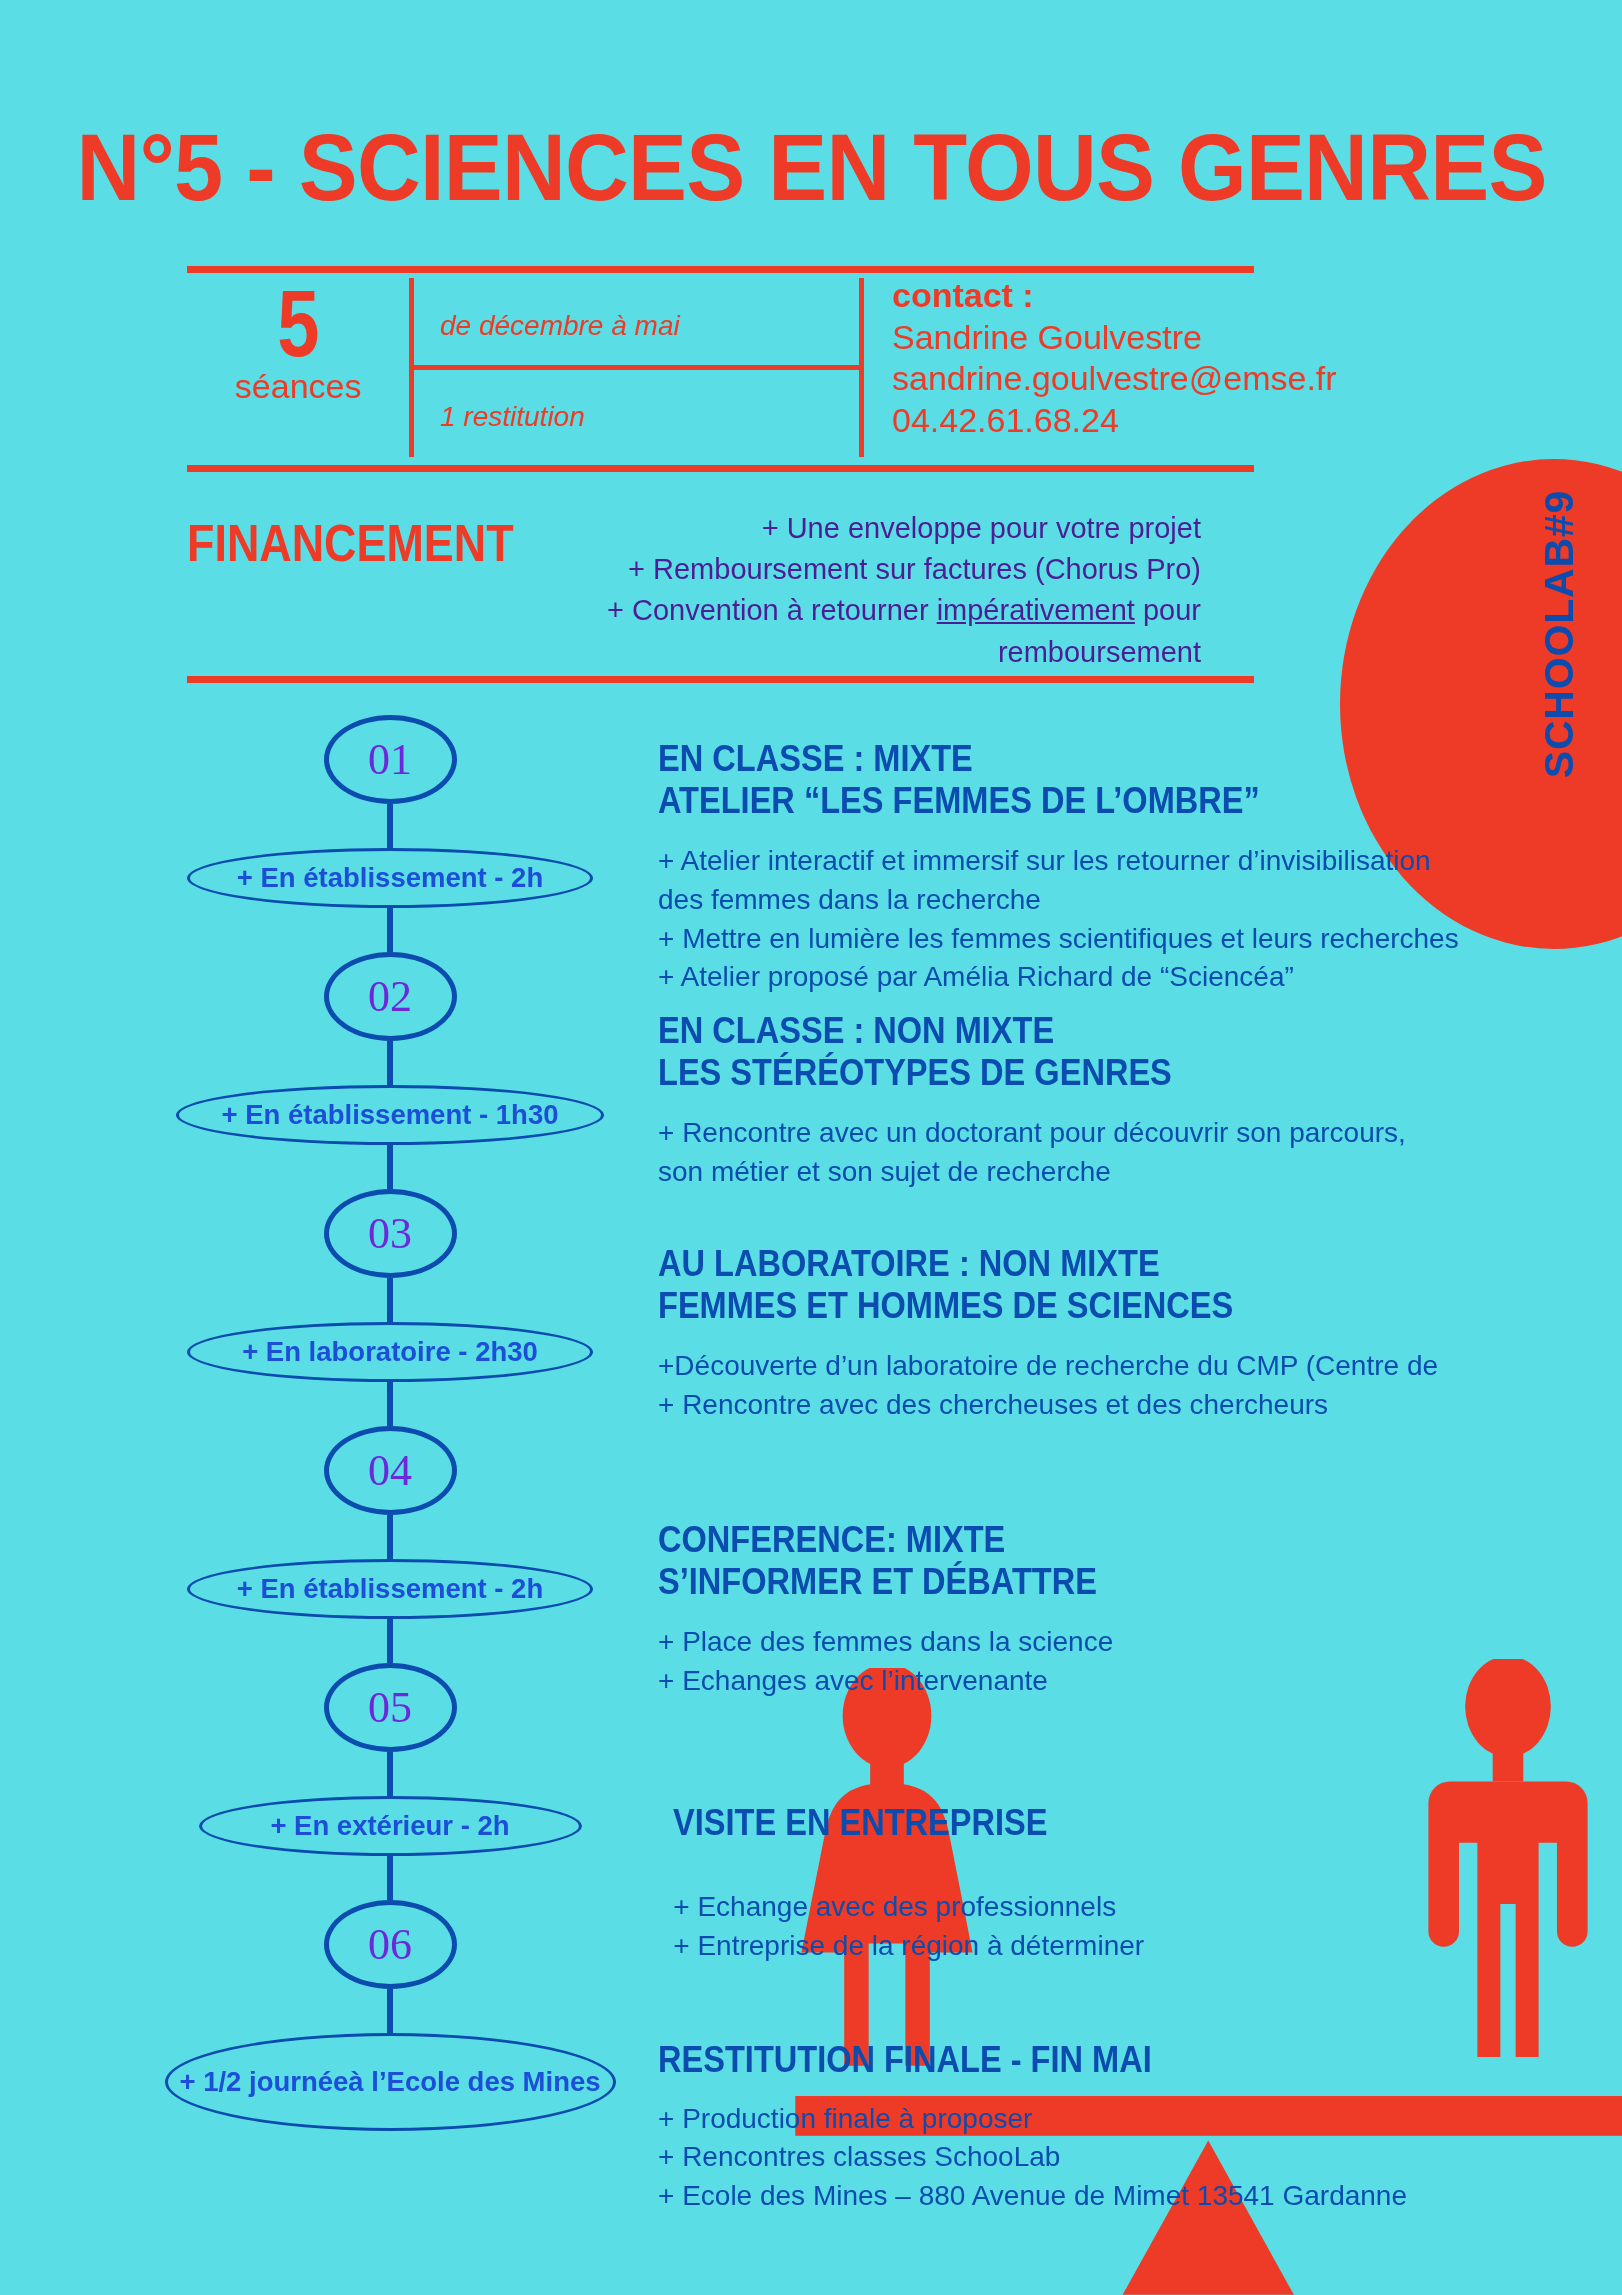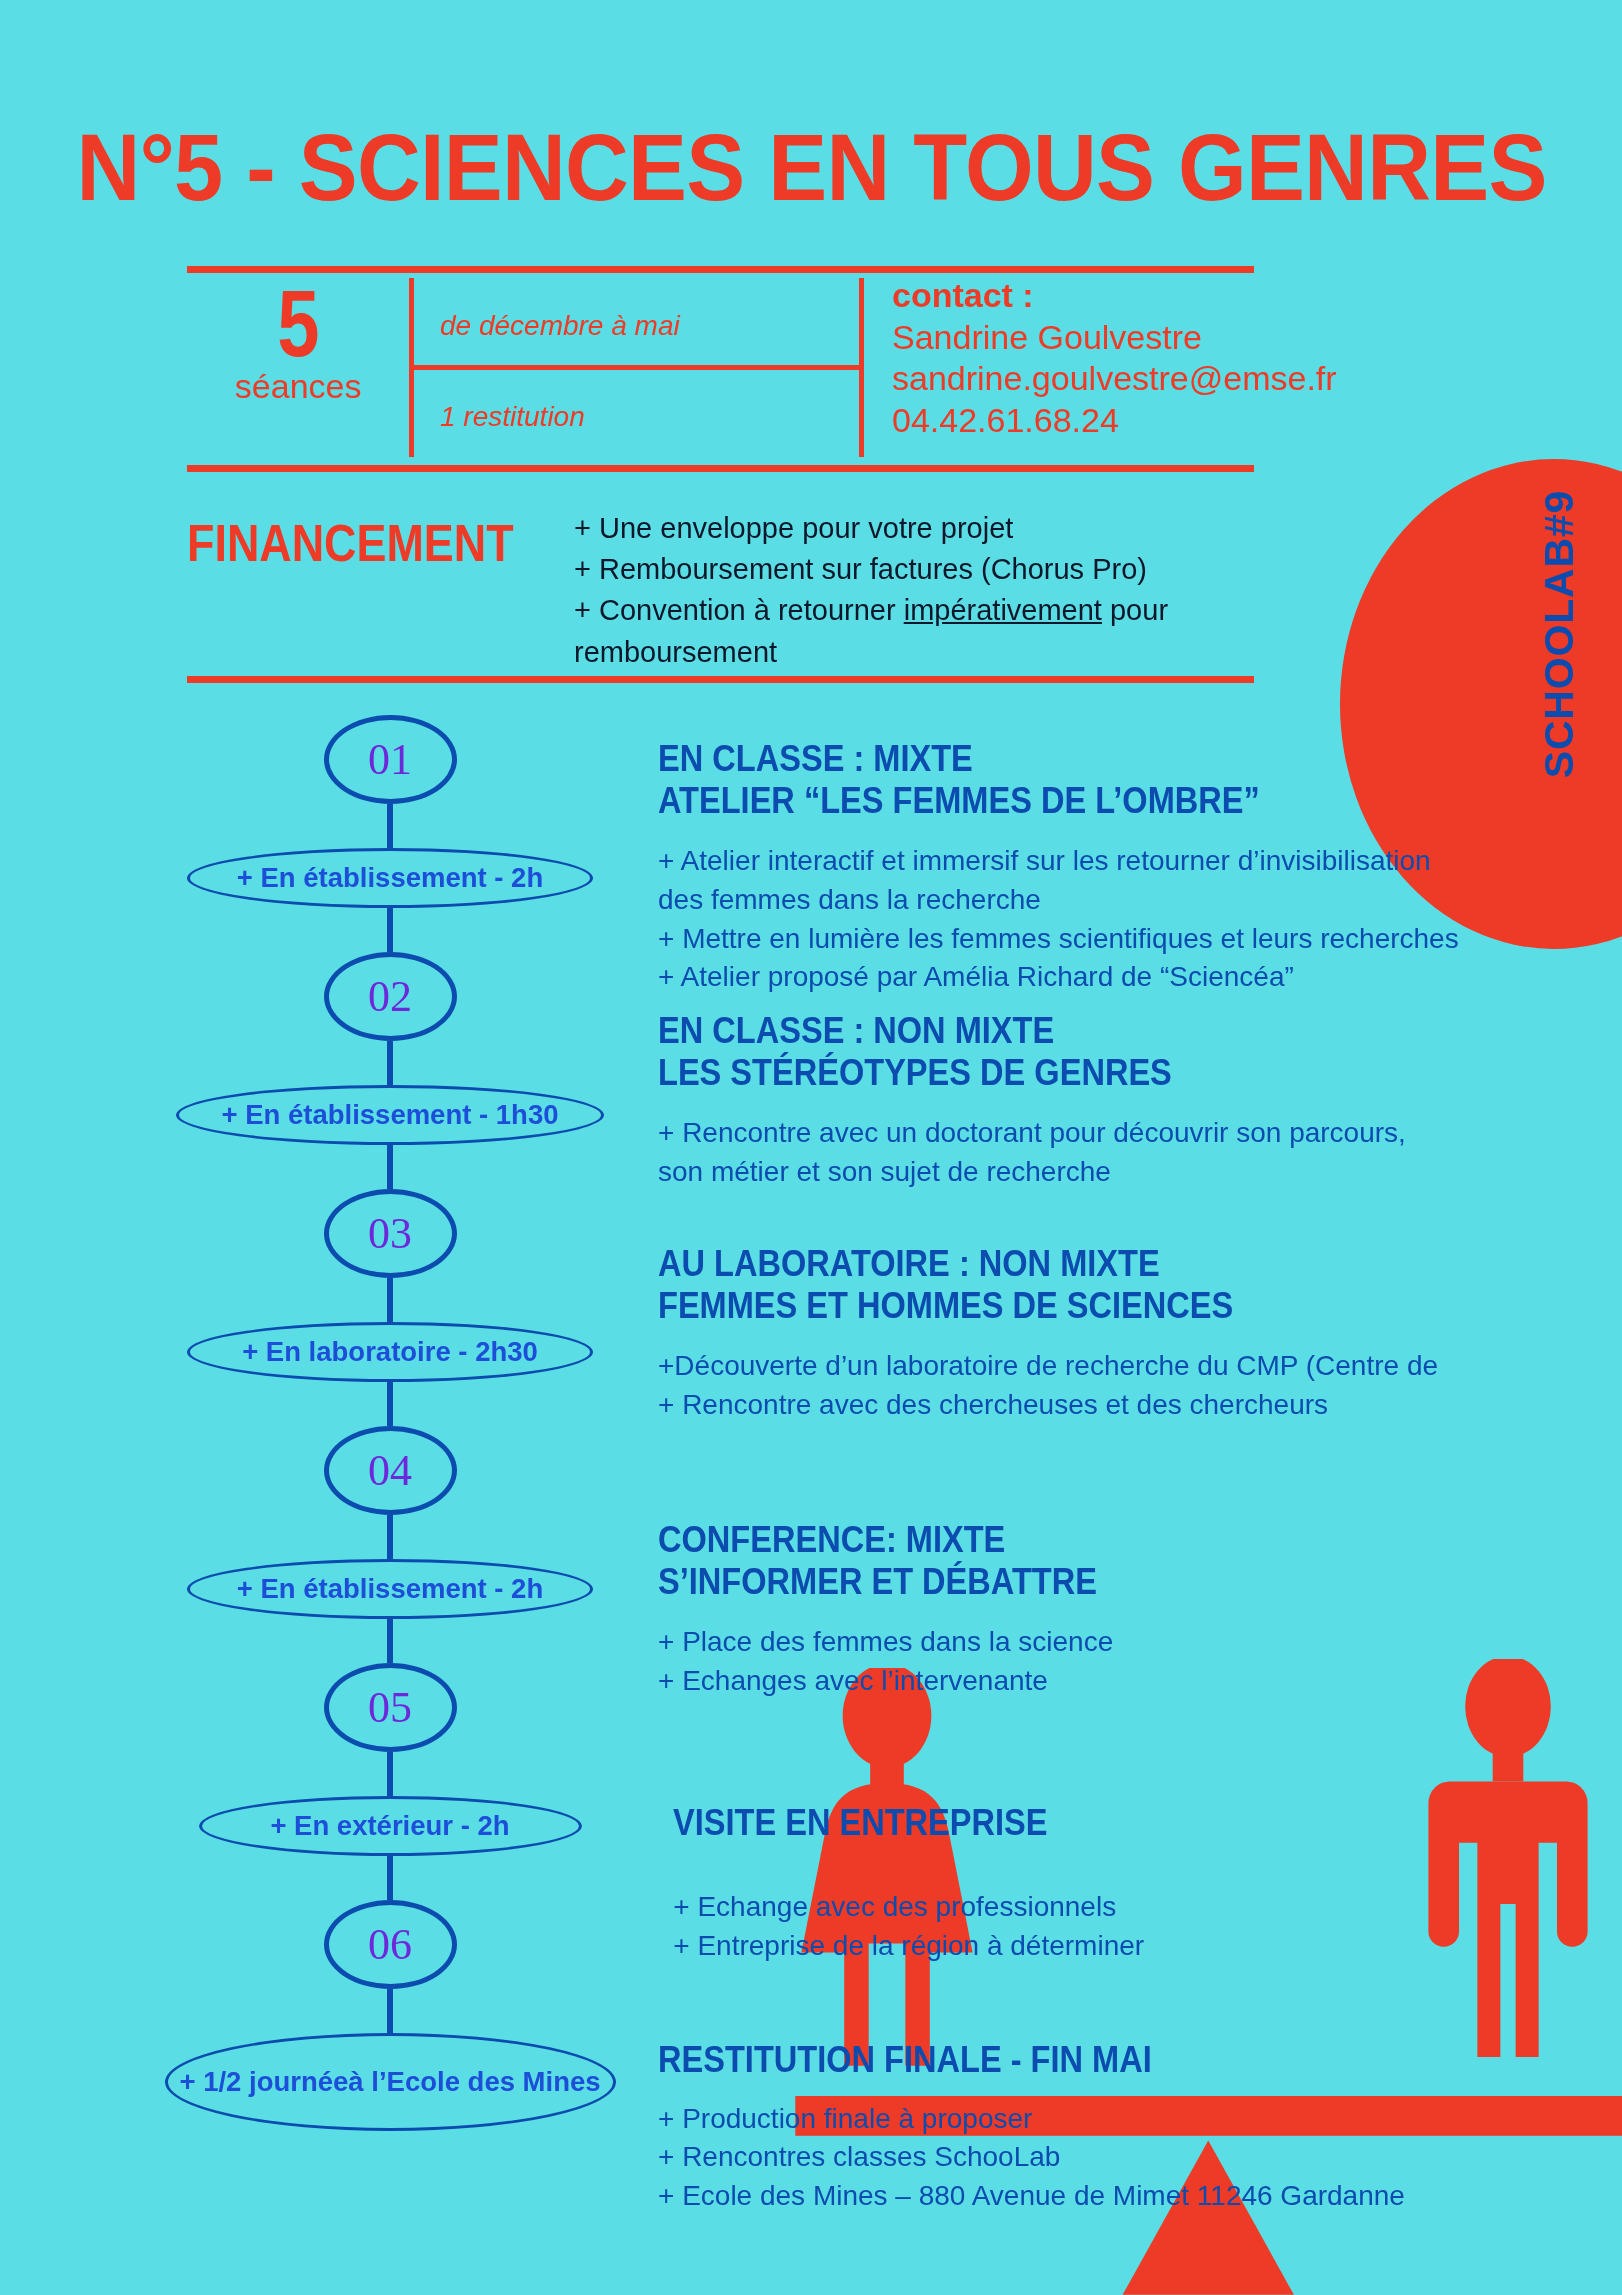--- a/index.html
+++ b/index.html
@@ -67,21 +67,21 @@
   .contact .ct{ font-weight:bold; }
 
   
   .fin-title{
     position:absolute; left:187px; top:514px; color:#EE3B27;
     font-weight:bold; font-size:51px; letter-spacing:0px;
     transform:scaleX(0.88); transform-origin:left center; z-index:4;
   }
   .fin-list{
     position:absolute; left:574px; top:508px; width:627px;
-    color:#0f172a; font-size:29px; line-height:1.42; z-index:4;
+    color:#4c1d95; font-size:29px; line-height:1.42; z-index:4;text-align:right;
   }
   .fin-list u { text-decoration:underline; }
 
   
   .timeline{ position:absolute; left:122px; top:715px; width:536px; z-index:5; }
   .node{
     width:133px; height:89px; border:5.4px solid #0B4CAE; border-radius:50%;
     margin:0 auto; display:flex; align-items:center; justify-content:center;
     color:#6d28d9; font-size:44px; background:transparent;font-family:Liberation Serif, serif;
   }
@@ -261,18 +261,18 @@
       <div>+ Echange avec des professionnels</div>
       <div>+ Entreprise de la région à déterminer</div>
     </div>
   </div>
 
   <div class="blk b6">
     <h3>RESTITUTION FINALE - FIN MAI</h3>
     <div class="body">
       <div>+ Production finale à proposer</div>
       <div>+ Rencontres classes SchooLab</div>
-      <div>+ Ecole des Mines – 880 Avenue de Mimet 11246 Gardanne</div>
+      <div>+ Ecole des Mines – 880 Avenue de Mimet 13541 Gardanne</div>
     </div>
   </div>
 
 </div>
 
 
 </body></html>

